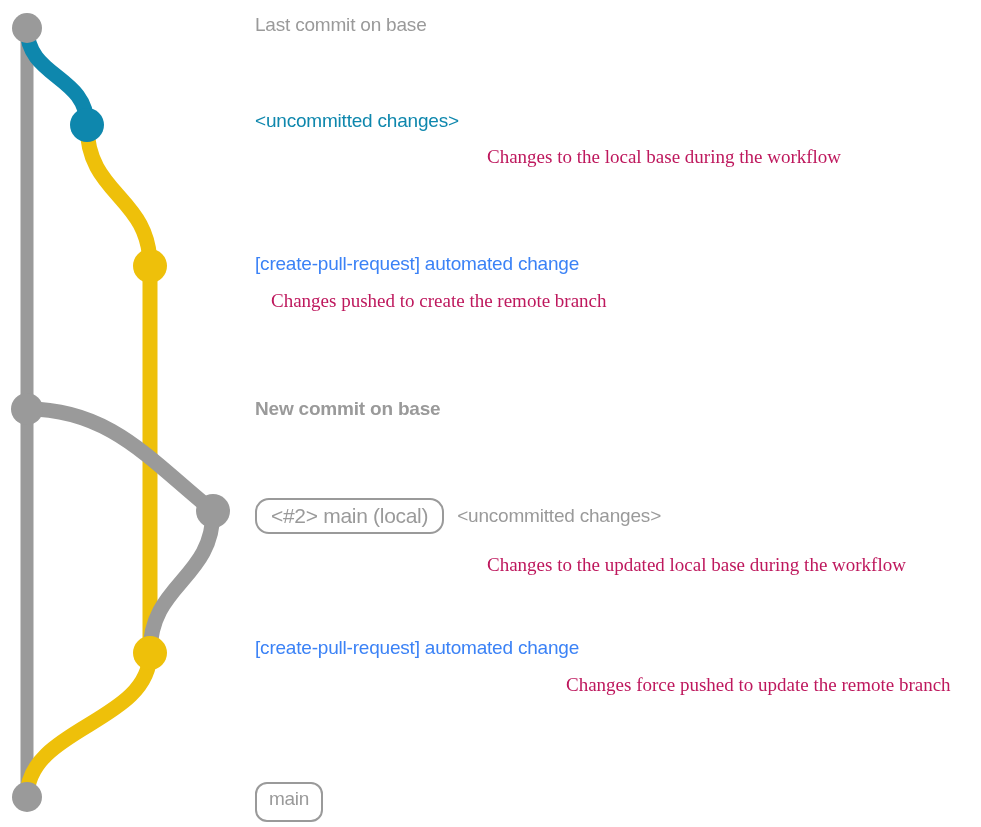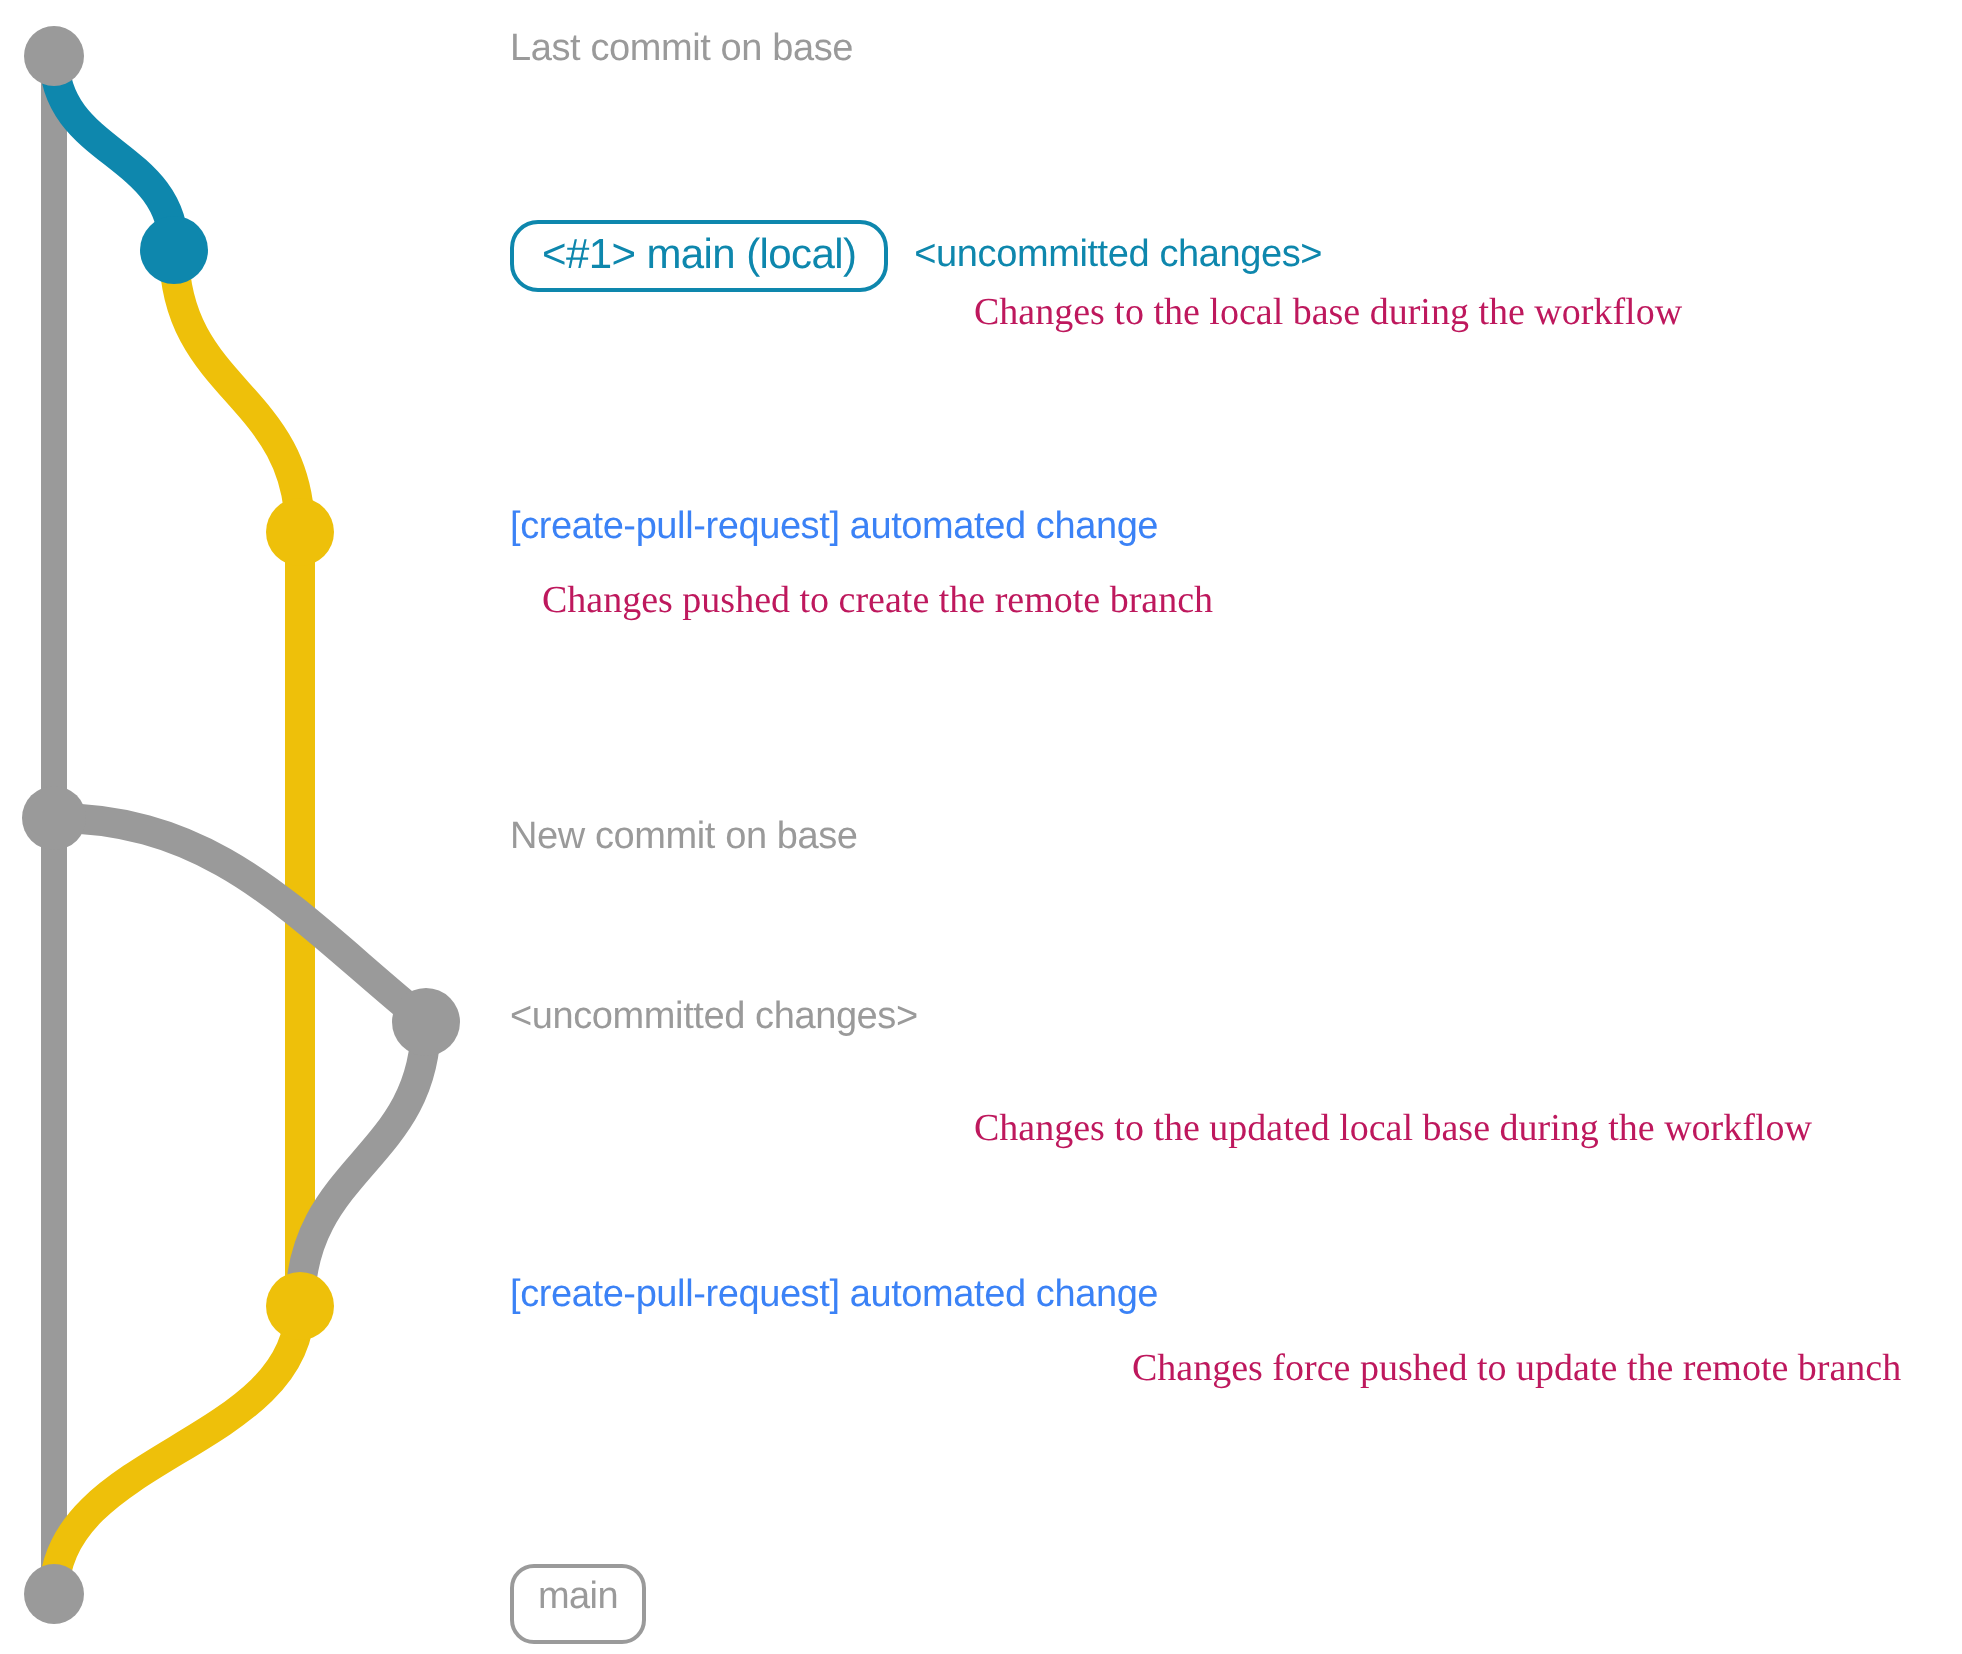--- a/index.html
+++ b/index.html
@@ -98,35 +98,35 @@
   <circle cx="213" cy="511" r="17" fill="#9a9a9a"></circle>
   <circle cx="150" cy="653" r="17" fill="#eec00a"></circle>
   <circle cx="27" cy="797" r="15" fill="#9a9a9a"></circle>
 </svg>
 
 <div class="row" style="left:255px; top:14px;">
   <span class="commit-title c-gray">Last commit on base</span>
 </div>
 
 <div class="row" style="left:255px; top:110px;">
-  <span class="badge badge-gap c-blue">&lt;#1&gt; main (local)</span>
   <span class="commit-title c-blue">&lt;uncommitted changes&gt;</span>
 </div>
 <div class="subtitle" style="left:487px; top:146px;">Changes to the local base during the workflow</div>
 
 <div class="row" style="left:255px; top:253px;">
   <span class="commit-title c-yellow">[create-pull-request] automated change</span>
 </div>
 <div class="subtitle" style="left:271px; top:290px;">Changes pushed to create the remote branch</div>
 
-<div class="row" style="left:255px; top:408px;">
+<div class="row" style="left:255px; top:398px;font-weight:bold;">
   <span class="commit-title c-gray">New commit on base</span>
 </div>
 
 <div class="row" style="left:255px; top:498px;">
+  <span class="badge badge-gap c-gray">&lt;#2&gt; main (local)</span>
   <span class="commit-title c-gray">&lt;uncommitted changes&gt;</span>
 </div>
 <div class="subtitle" style="left:487px; top:534px;margin-top:20px;">Changes to the updated local base during the workflow</div>
 
 <div class="row" style="left:255px; top:637px;">
   <span class="commit-title c-yellow">[create-pull-request] automated change</span>
 </div>
 <div class="subtitle" style="left:566px; top:674px;">Changes force pushed to update the remote branch</div>
 
 <div class="row" style="left:255px; top:782px;">

